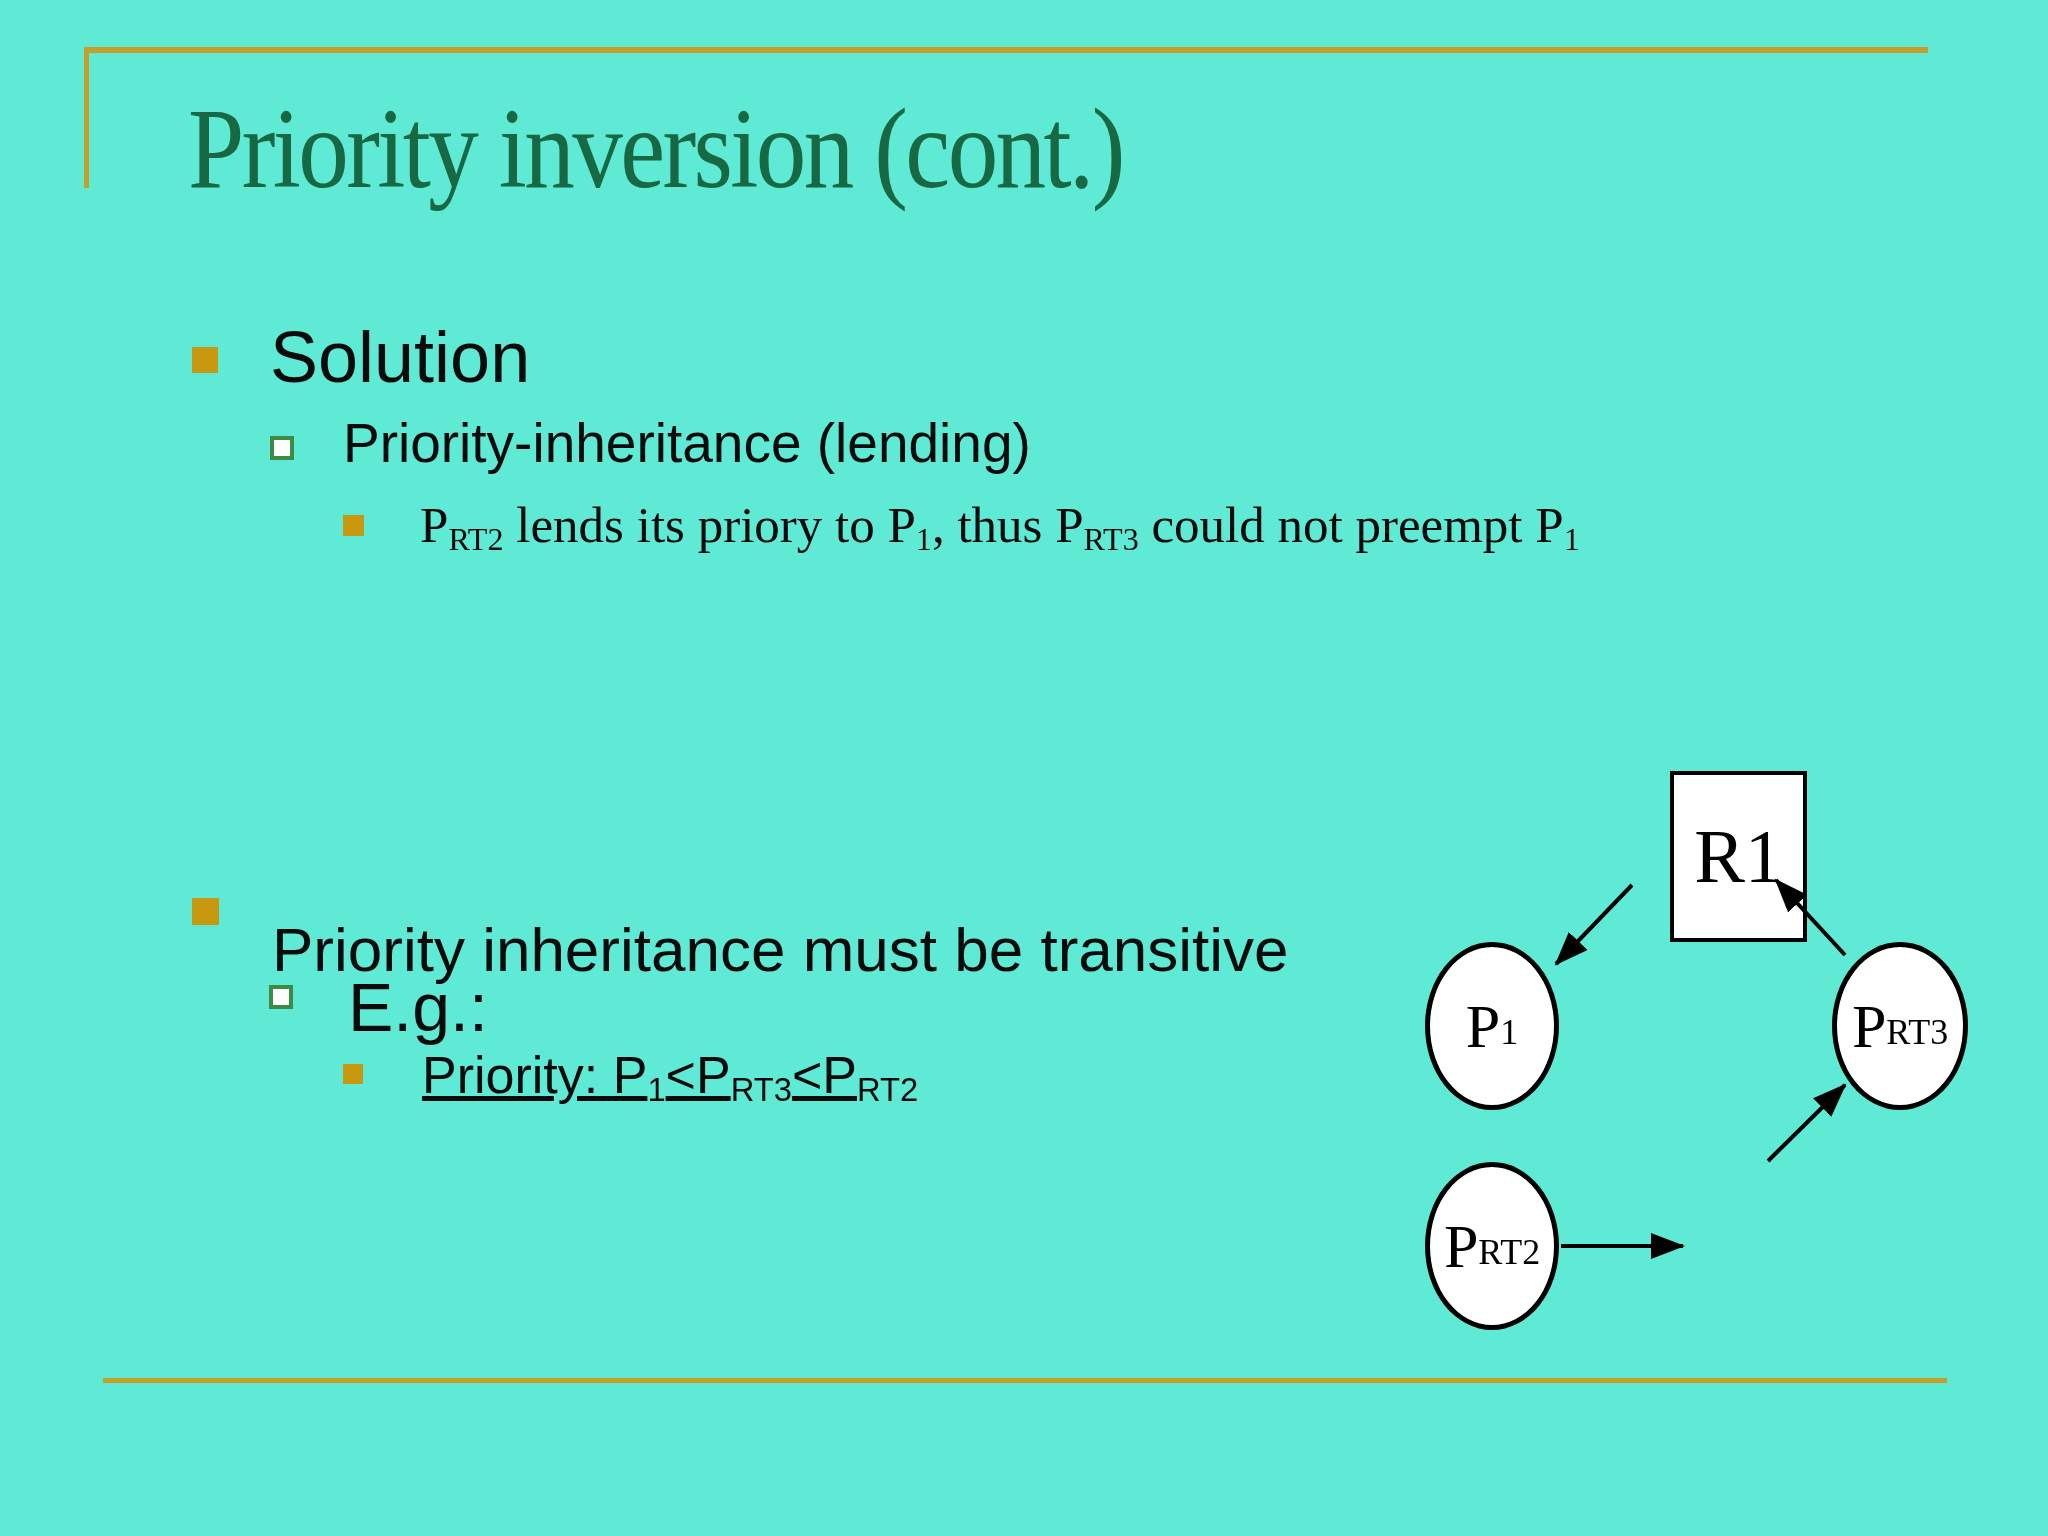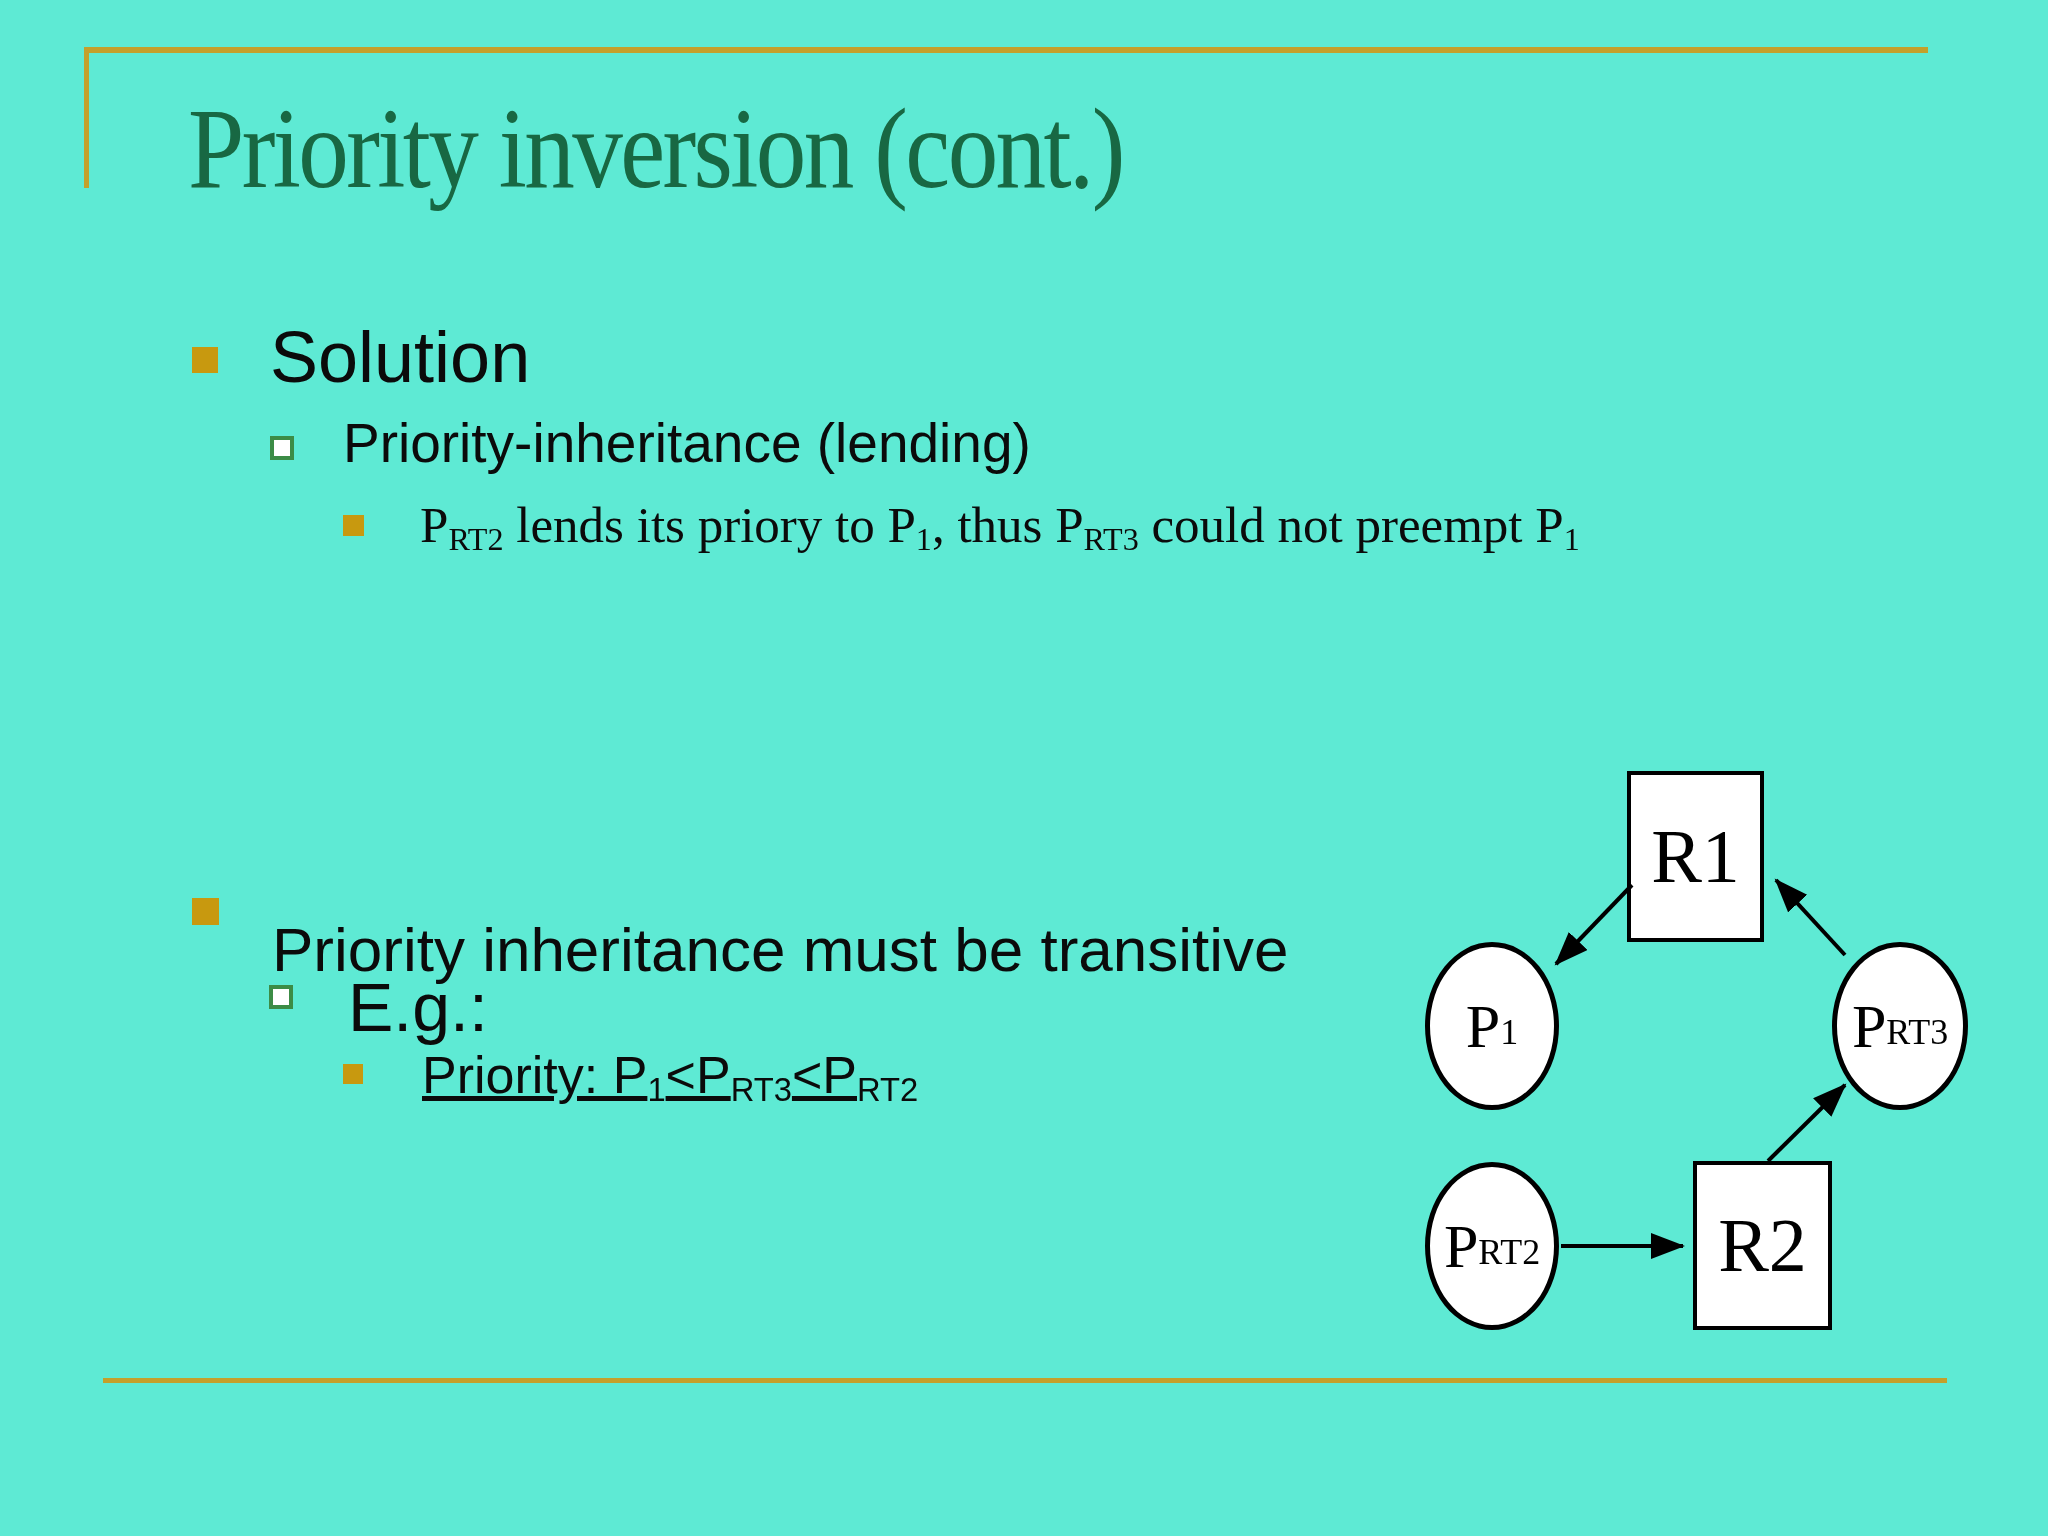--- a/index.html
+++ b/index.html
@@ -45,21 +45,21 @@
   .t-formula{left:422px;top:1049px;font-size:52px;text-decoration:underline;}
   .sub{font-size:0.63em;vertical-align:-0.24em;}
 
   
   .node{
     position:absolute;box-sizing:border-box;
     display:flex;align-items:center;justify-content:center;
     font-family:"Liberation Serif",serif;color:#000;
     background:#ffffff;
   }
-  .rect-node{border:4px solid #000;font-size:76px;}
+  .rect-node{border:4px solid #000;font-size:76px;margin-left:43px;}
   .ellipse-node{border:5px solid #000;border-radius:50%;font-size:62px;}
   .node .nsub{font-size:0.58em;position:relative;top:0.18em;}
   .n-r1{left:1627px;top:771px;width:137px;height:171px;}
   .n-r2{left:1693px;top:1161px;width:139px;height:169px;}
   .n-p1{left:1425px;top:942px;width:134px;height:168px;}
   .n-prt3{left:1832px;top:942px;width:136px;height:168px;}
   .n-prt2{left:1425px;top:1162px;width:134px;height:168px;}
 
   .arrow-layer{position:absolute;left:0;top:0;width:2048px;height:1536px;pointer-events:none;}
 </style>
@@ -104,23 +104,20 @@
   <div class="node ellipse-node n-prt3">
     <span>P</span>
       <span class="nsub">RT3</span>
   </div>
 
   <div class="node ellipse-node n-prt2">
     <span>P</span>
       <span class="nsub">RT2</span>
   </div>
 
-  <div class="node rect-node n-r2">
-    <span>R2</span>
-  </div>
 
   <svg class="arrow-layer" viewBox="0 0 2048 1536">
     <defs>
       <marker id="arr" markerUnits="userSpaceOnUse" markerWidth="36" markerHeight="28" refX="32" refY="13" orient="auto">
         <path d="M0,0 L34,13 L0,26 Z" fill="#000"></path>
       </marker>
     </defs>
     <line x1="1632" y1="885" x2="1556" y2="964" stroke="#000" stroke-width="4" marker-end="url(#arr)"></line>
     <line x1="1845" y1="955" x2="1776" y2="880" stroke="#000" stroke-width="4" marker-end="url(#arr)"></line>
     <line x1="1768" y1="1161" x2="1845" y2="1085" stroke="#000" stroke-width="4" marker-end="url(#arr)"></line>

